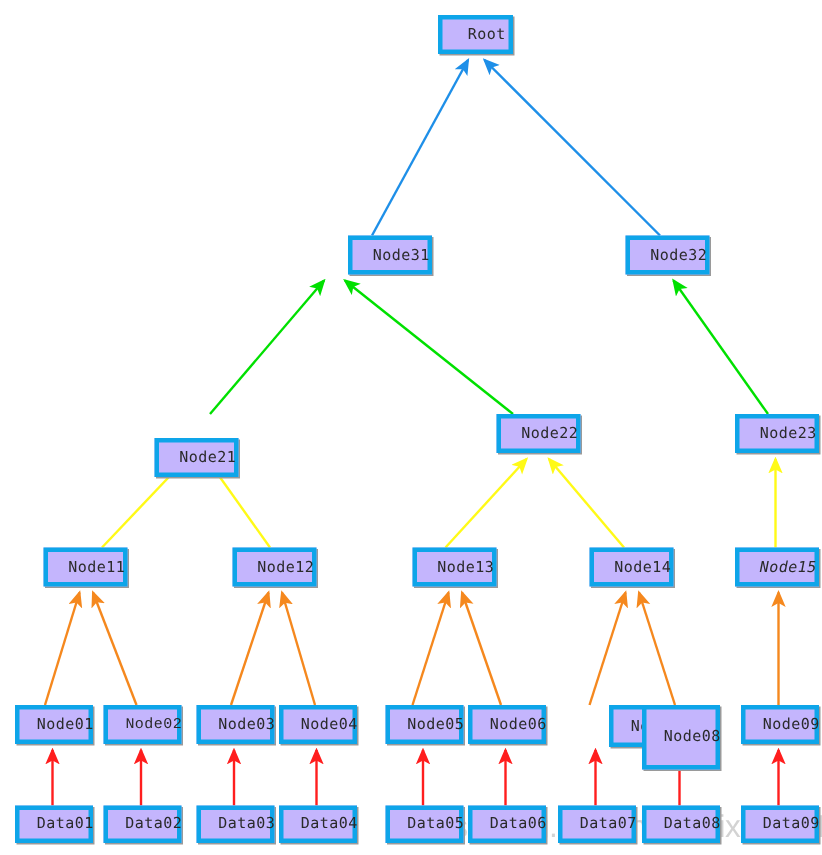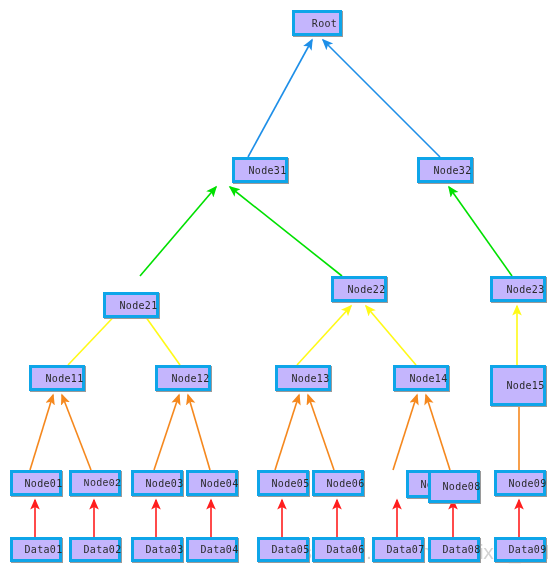--- a/index.html
+++ b/index.html
@@ -117,29 +117,29 @@
       <div class="node" style="left: 292px; top: 10px; width: 50px; height: 26px;">Root</div>
       <div class="node" style="left: 196px; top: 157px; width: 56px; height: 26px; margin-left: 36px;">Node31</div>
       <div class="node" style="left: 417px; top: 157px; width: 56px; height: 26px;">Node32</div>
       <div class="node" style="left: 103px; top: 276px; width: 56px; height: 26px; margin-top: 16px;">Node21</div>
       <div class="node" style="left: 331px; top: 276px; width: 56px; height: 26px;">Node22</div>
       <div class="node" style="left: 490px; top: 276px; width: 56px; height: 26px;">Node23</div>
       <div class="node" style="left: 29px; top: 365px; width: 56px; height: 26px;">Node11</div>
       <div class="node" style="left: 155px; top: 365px; width: 56px; height: 26px;">Node12</div>
       <div class="node" style="left: 275px; top: 365px; width: 56px; height: 26px;">Node13</div>
       <div class="node" style="left: 393px; top: 365px; width: 56px; height: 26px;">Node14</div>
-      <div class="node" style="left: 490px; top: 365px; width: 56px; height: 41px;">Node15</div>
+      <div class="node" style="left: 490px; top: 365px; width: 56px; height: 26px; font-style: italic;">Node15</div>
       <div class="node" style="left: 10px; top: 470px; width: 52px; height: 26px;">Node01</div>
       <div class="node" style="left: 69px; top: 470px; width: 52px; height: 26px; font-family: Liberation Mono, monospace;">Node02</div>
       <div class="node" style="left: 131px; top: 470px; width: 52px; height: 26px;">Node03</div>
       <div class="node" style="left: 186px; top: 470px; width: 52px; height: 26px;">Node04</div>
       <div class="node" style="left: 257px; top: 470px; width: 52px; height: 26px;">Node05</div>
       <div class="node" style="left: 312px; top: 470px; width: 52px; height: 26px;">Node06</div>
       <div class="node" style="left: 372px; top: 470px; width: 52px; height: 28px; margin-left: 34px;">Node07</div>
-      <div class="node" style="left: 428px; top: 470px; width: 52px; height: 33px;">Node08</div>
+      <div class="node" style="left: 428px; top: 470px; width: 52px; height: 43px;">Node08</div>
       <div class="node" style="left: 494px; top: 470px; width: 52px; height: 26px;">Node09</div>
       <div class="node" style="left: 10px; top: 537px; width: 52px; height: 25px;">Data01</div>
       <div class="node" style="left: 69px; top: 537px; width: 52px; height: 25px;">Data02</div>
       <div class="node" style="left: 131px; top: 537px; width: 52px; height: 25px;">Data03</div>
       <div class="node" style="left: 186px; top: 537px; width: 52px; height: 25px;">Data04</div>
       <div class="node" style="left: 257px; top: 537px; width: 52px; height: 25px;">Data05</div>
       <div class="node" style="left: 312px; top: 537px; width: 52px; height: 25px;">Data06</div>
       <div class="node" style="left: 372px; top: 537px; width: 52px; height: 25px;">Data07</div>
       <div class="node" style="left: 428px; top: 537px; width: 52px; height: 25px;">Data08</div>
       <div class="node" style="left: 494px; top: 537px; width: 52px; height: 25px; text-align: right;">Data09</div>

